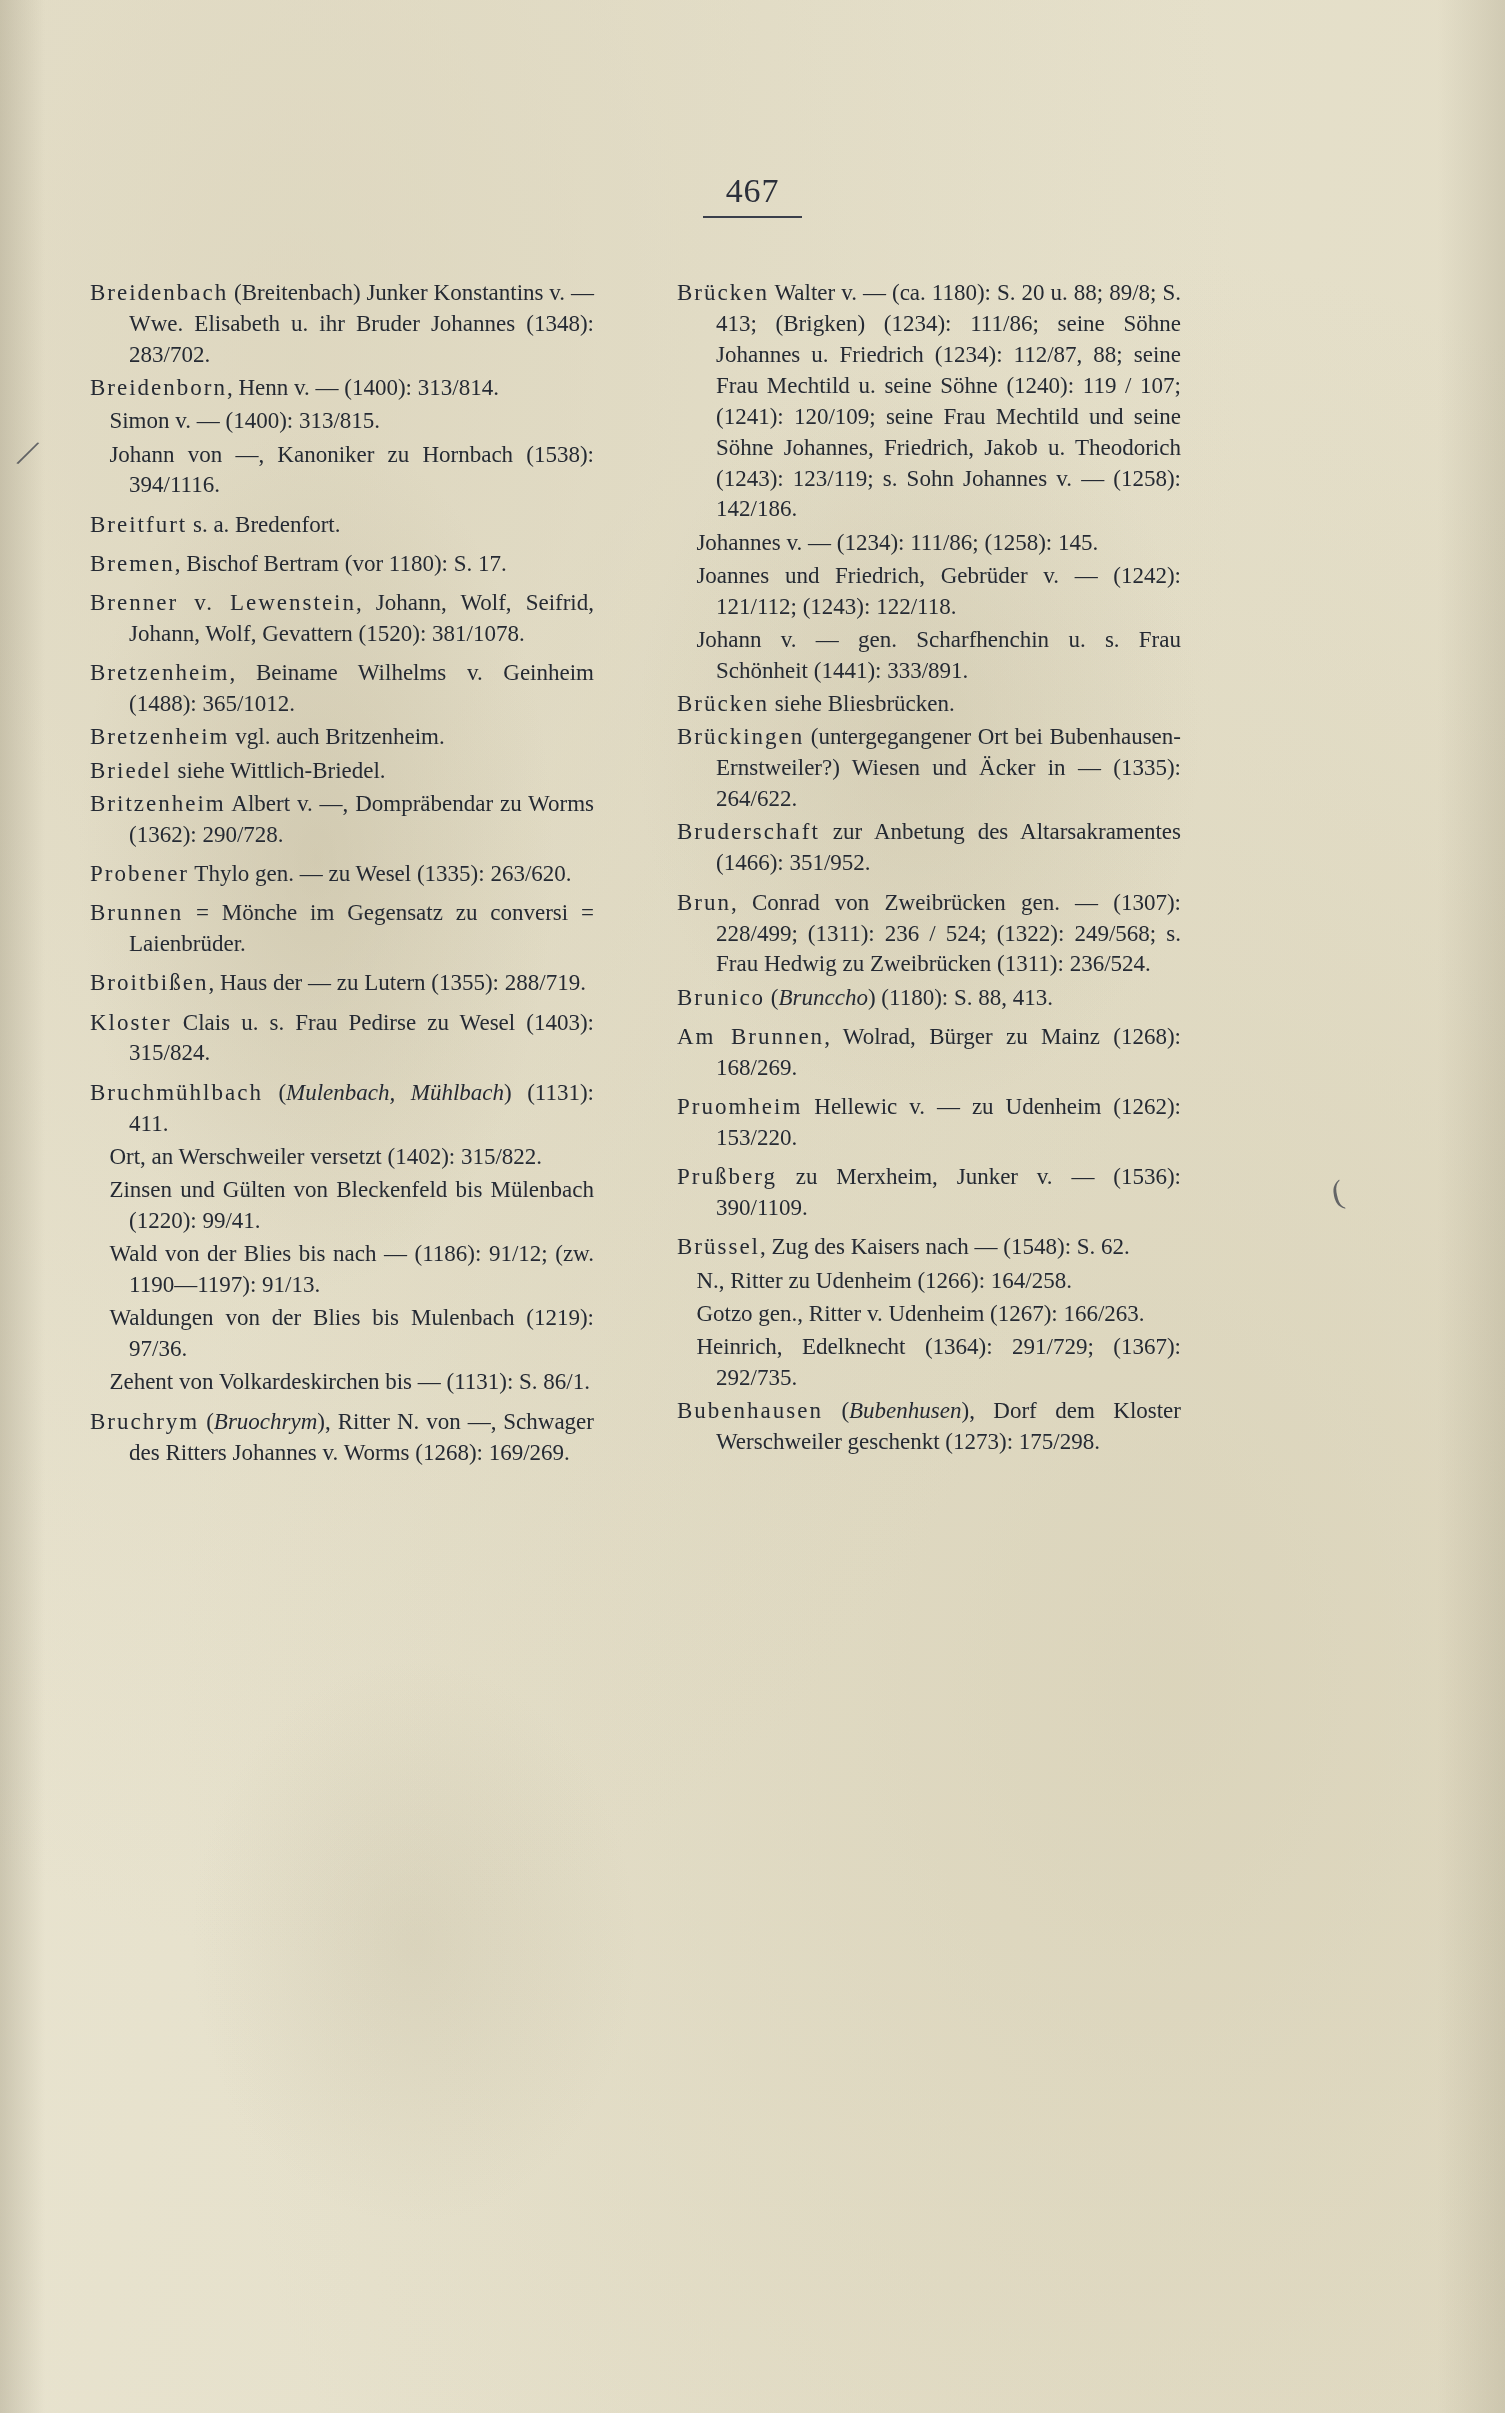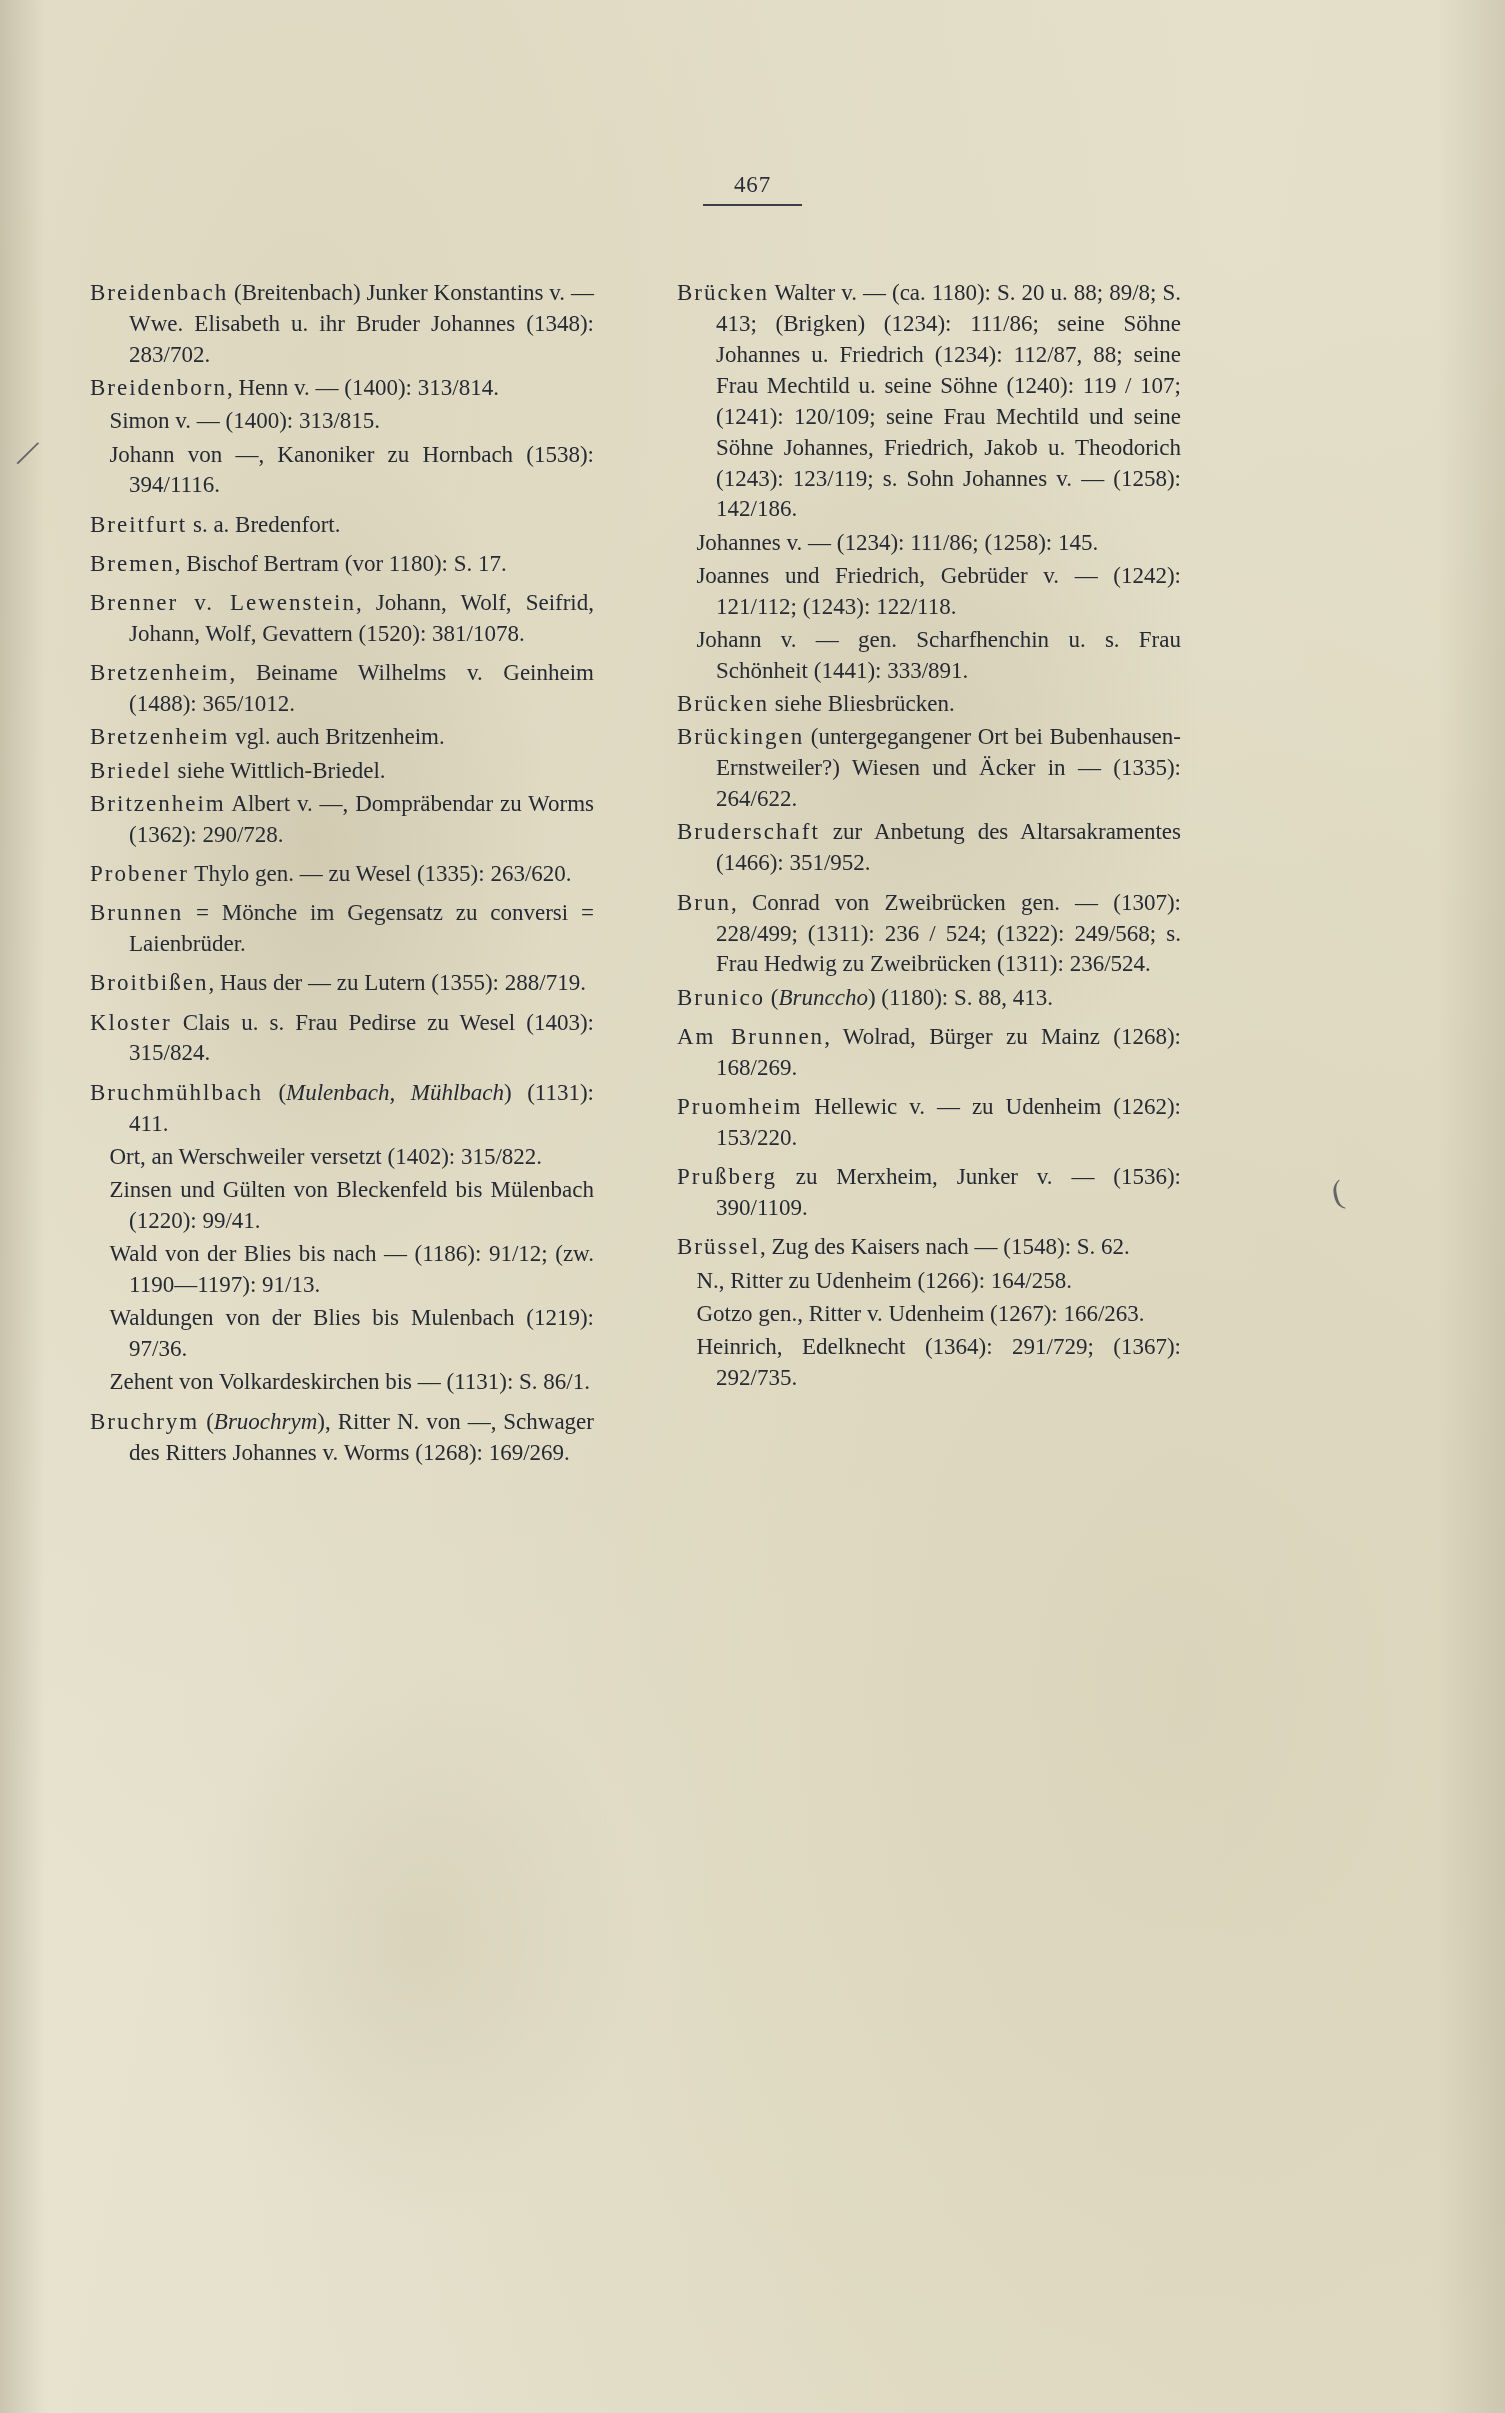--- a/index.html
+++ b/index.html
@@ -52,21 +52,21 @@
   .stain.s3 { left: 188px; top: 1656px; width: 452px; height: 572px; background: radial-gradient(ellipse at center, rgba(170,160,130,0.18), rgba(170,160,130,0) 70%); }
 
   .page-number-wrap {
     position: absolute;
     left: 0;
     right: 0;
     top: 172px;
     text-align: center;
   }
   .page-number {
-    font-size: 23px;
+    font-size: 34px;
     letter-spacing: 0.8px;
     color: #2b2f3a;
     display: inline-block;
     padding: 0 4.5px 6px 4.5px;
     border-bottom: 2.3px solid #3a3f4b;
     min-width: 90px;
   }
 
   .columns {
     position: absolute;
@@ -163,16 +163,17 @@
         <p class="entry"><span class="hw">Bruderschaft</span><span> zur Anbetung des Altarsakramentes (1466): 351/952.</span></p>
         <p class="entry gap"><span class="hw">Brun</span><span>, Conrad von Zweibrücken gen. — (1307): 228/499; (1311): 236 / 524; (1322): 249/568; s. Frau Hedwig zu Zweibrücken (1311): 236/524.</span></p>
         <p class="entry"><span class="hw">Brunico</span><span> (</span><span class="it">Brunccho</span><span>)  (1180): S. 88, 413.</span></p>
         <p class="entry gap"><span class="hw">Am Brunnen</span><span>, Wolrad, Bürger zu Mainz (1268): 168/269.</span></p>
         <p class="entry gap"><span class="hw">Pruomheim</span><span> Hellewic v. — zu Udenheim (1262): 153/220.</span></p>
         <p class="entry gap"><span class="hw">Prußberg</span><span> zu Merxheim, Junker v. — (1536): 390/1109.</span></p>
         <p class="entry gap"><span class="hw">Brüssel</span><span>, Zug des Kaisers nach — (1548): S. 62.</span></p>
         <p class="entry sub"><span>N., Ritter zu Udenheim (1266): 164/258.</span></p>
         <p class="entry sub"><span>Gotzo gen., Ritter v. Udenheim (1267): 166/263.</span></p>
         <p class="entry sub"><span>Heinrich, Edelknecht (1364): 291/729; (1367): 292/735.</span></p>
+        <p class="entry"><span class="hw">Bubenhausen</span><span> (</span><span class="it">Bubenhusen</span><span>), Dorf dem Kloster Werschweiler geschenkt (1273): 175/298.</span></p>
       </div>
   </div>
 </div>
 
 
 </body></html>

